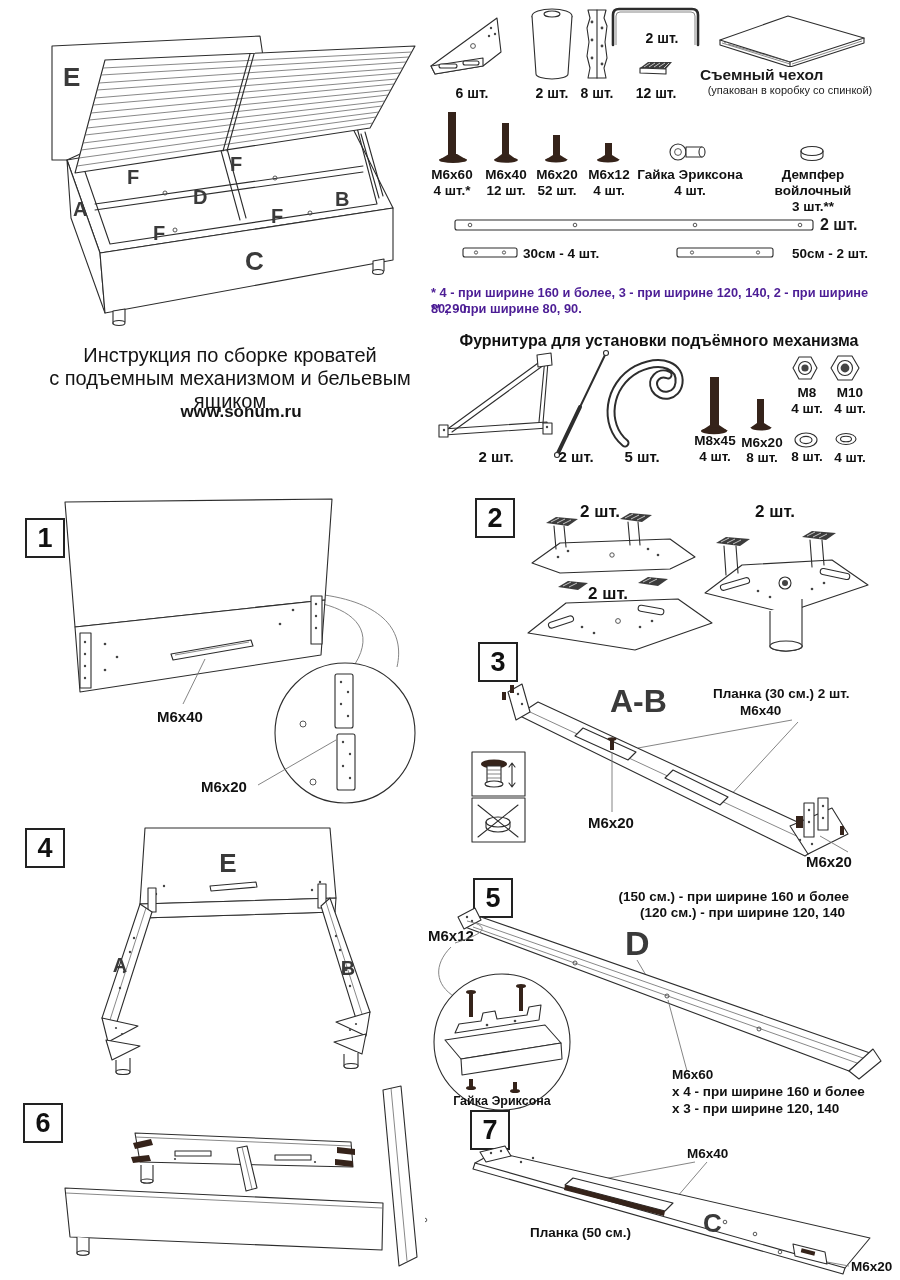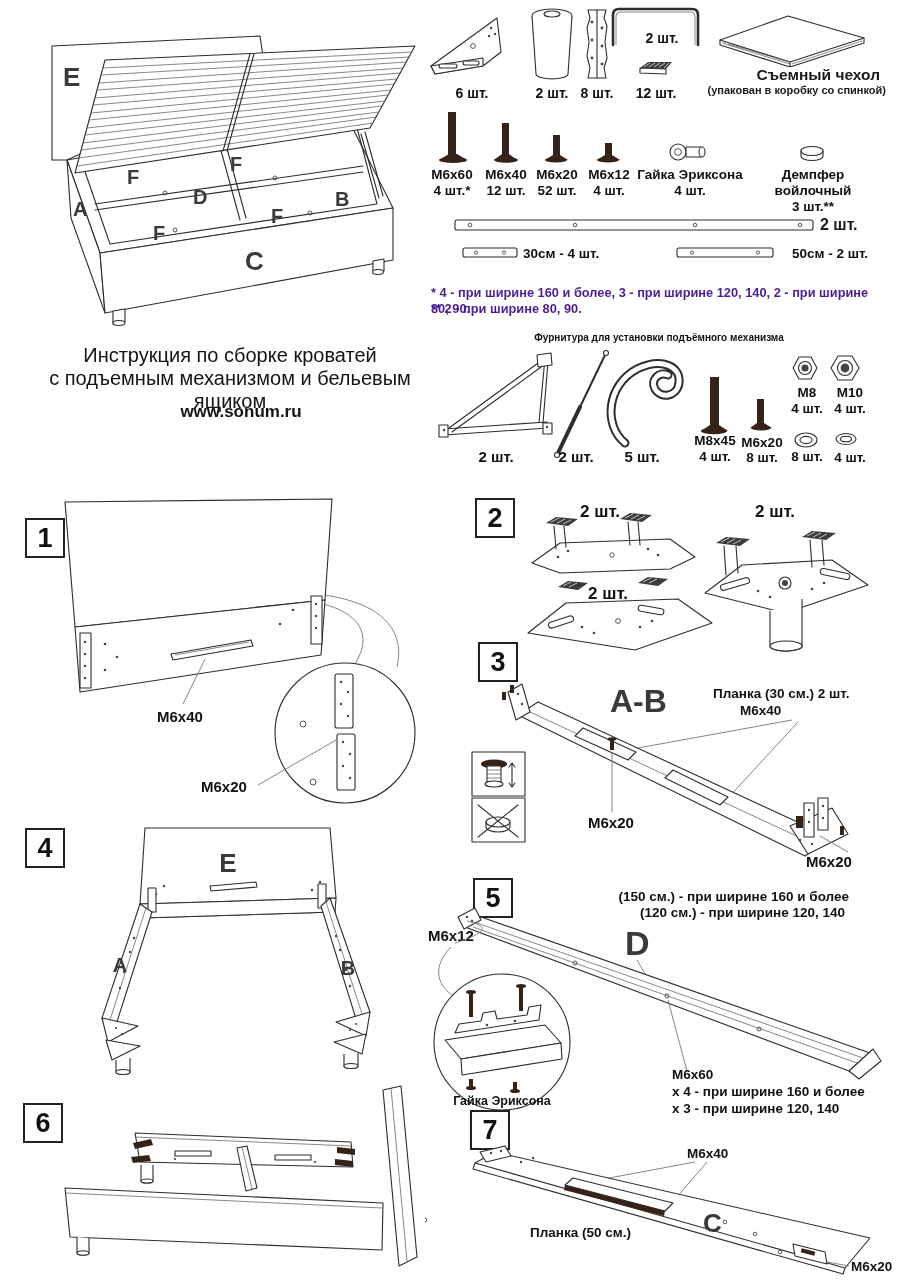--- a/index.html
+++ b/index.html
@@ -8,21 +8,21 @@
   .abs{position:absolute;}
   .qty{font-size:14px;font-weight:bold;text-align:center;color:#111;}
   .lbl{font-size:13.5px;font-weight:bold;text-align:center;color:#111;line-height:16px;}
   .note{font-size:12.8px;font-weight:bold;color:#4c1d95;line-height:15.5px;}
   .numbox{width:36px;height:36px;border:2px solid #222;background:#fff;
           display:flex;align-items:center;justify-content:center;
           font-size:27px;font-weight:bold;color:#111;}
   .title1{font-size:20px;text-align:center;color:#141414;}
   .title2{font-size:20px;text-align:center;color:#141414;}
   .site{font-size:17px;font-weight:bold;text-align:center;color:#141414;}
-  .secttl{font-size:10px;font-weight:bold;text-align:center;color:#111;}
+  .secttl{font-size:16px;font-weight:bold;text-align:center;color:#111;}
   svg{display:block;}
   svg .ln{stroke:#2d2d2d;stroke-width:1.1;fill:none;stroke-linejoin:round;stroke-linecap:round;}
   svg .lnw{stroke:#2d2d2d;stroke-width:1.1;fill:#ffffff;stroke-linejoin:round;}
   svg .thin{stroke:#555;stroke-width:0.7;fill:none;}
   svg .dk{fill:#35231a;stroke:none;}
   svg .dk2{fill:#3c3c3c;stroke:none;}
   svg .dot{fill:#444;stroke:none;}
   svg .hole{fill:none;stroke:#444;stroke-width:0.9;}
   svg text{font-family:"Liberation Sans","DejaVu Sans",sans-serif;fill:#111;}
   svg .t-big{font-size:26px;font-weight:bold;fill:#3a3a3a;}
@@ -125,22 +125,22 @@
     <polygon class="lnw" points="4,8 30,9 30,14 4,13"></polygon>
   </svg>
   <div class="abs qty" style="left:630px;top:85px;width:52px">12 шт.</div>
 
   <svg class="abs" style="left:712px;top:12px" width="160" height="55" viewBox="0 0 160 55">
     <polygon class="lnw" points="8,28 76,4 152,26 78,50"></polygon>
     <path class="ln" d="M8,28 L8,33 L78,55 L152,31 L152,26 M78,50 L78,55"></path>
     <path class="thin" d="M10,31 L78,52 M150,29 L80,52"></path>
     <path class="thin" d="M12,30 L14,31 M16,32 L78,50"></path>
   </svg>
-  <div class="abs" style="left:700px;top:66px;width:180px;text-align:right;font-size:15.5px;font-weight:bold">Съемный чехол</div>
-  <div class="abs" style="left:694px;top:84px;width:192px;text-align:right;font-size:11px;font-weight:bold">(упакован в коробку со спинкой)</div>
+  <div class="abs" style="left:700px;top:66px;width:180px;text-align:left;font-size:15.5px;font-weight:bold">Съемный чехол</div>
+  <div class="abs" style="left:694px;top:84px;width:192px;text-align:center;font-size:11px;font-weight:normal">(упакован в коробку со спинкой)</div>
 
   <svg class="abs" style="left:430px;top:105px" width="450" height="60" viewBox="0 0 450 60">
 
     <rect class="dk" x="18" y="7" width="8" height="46"></rect>
     <polygon class="dk" points="9,55 37,55 27,49 19,49"></polygon>
     <ellipse class="dk" cx="23" cy="55" rx="14" ry="3"></ellipse>
 
     <rect class="dk" x="72" y="18" width="7" height="35"></rect>
     <polygon class="dk" points="64,55 87,55 79,49 72,49"></polygon>
     <ellipse class="dk" cx="76" cy="55" rx="12" ry="2.8"></ellipse>

